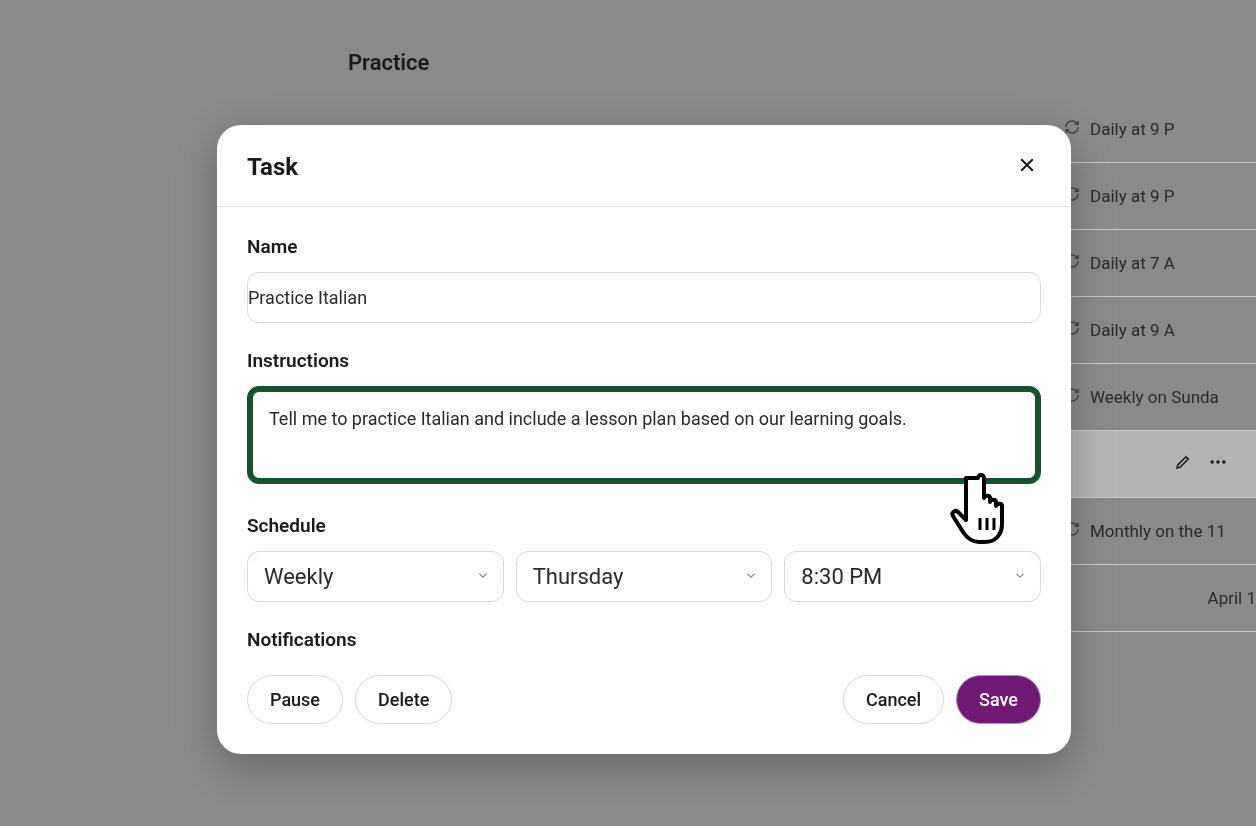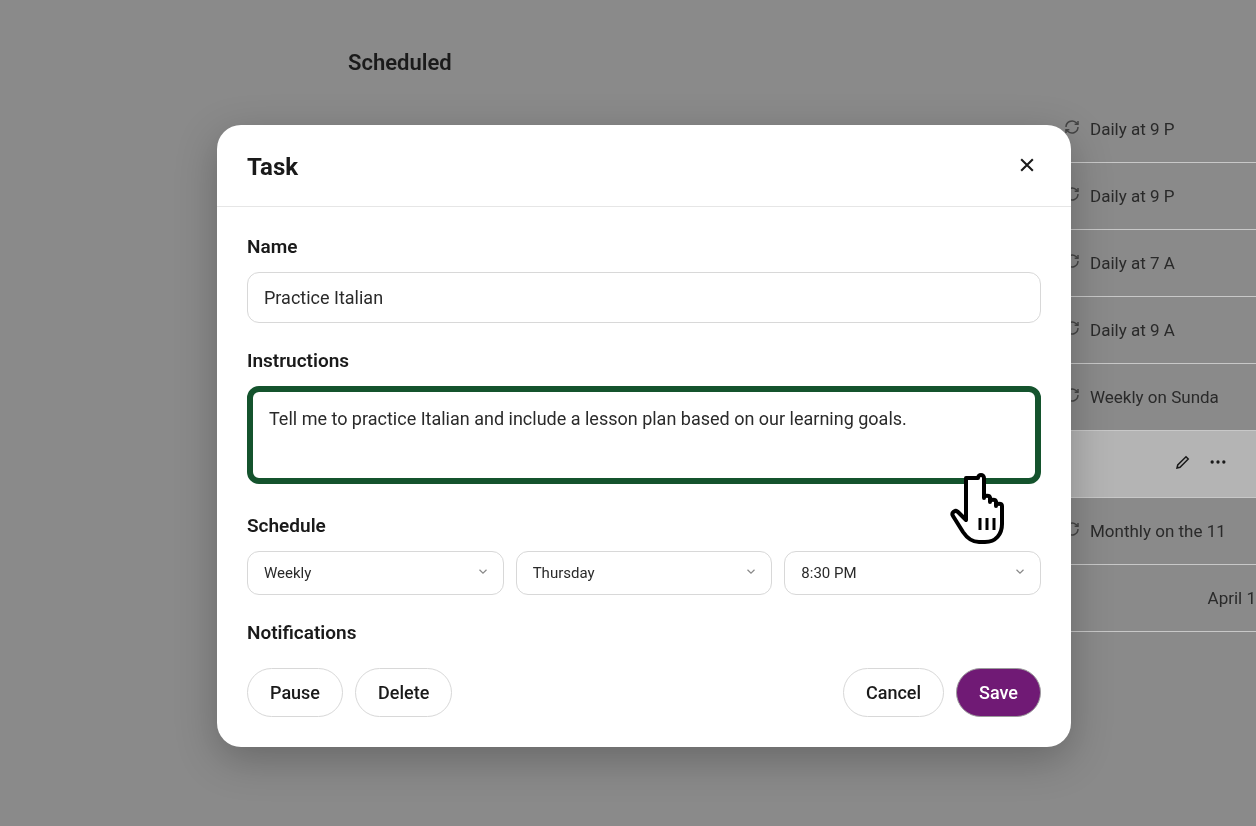--- a/index.html
+++ b/index.html
@@ -114,21 +114,21 @@
       font-size: 19px;
       font-weight: 600;
       color: #1a1a1a;
       margin-bottom: 14px;
       display: block;
     }
     .text-input {
       width: 100%;
       border: 1px solid #d8d8d8;
       border-radius: 12px;
-      padding: 14px 16px;
+      padding: 14px 0;
       font-size: 18px;
       color: #2a2a2a;
       font-family: inherit;
       outline: none;
     }
     .textarea-input {
       width: 100%;
       border: 6px solid #14532d;
       border-radius: 12px;
       padding: 14px 16px;
@@ -146,21 +146,21 @@
     }
     .select-wrap {
       position: relative;
       flex: 1;
     }
     .select-input {
       width: 100%;
       border: 1px solid #d8d8d8;
       border-radius: 12px;
       padding: 12px 40px 12px 16px;
-      font-size: 15px;
+      font-size: 22px;
       color: #2a2a2a;
       font-family: inherit;
       outline: none;
       background: #fff;
       cursor: pointer;
       appearance: none;
       text-align: left;
     }
     .select-chevron {
       position: absolute;
@@ -210,21 +210,21 @@
     }
     .cursor-hand svg {
       width: 70px;
       height: 80px;
     }
   </style>
 </head>
 <body>
 
 <div class="background-layer">
-  <div class="page-title">Scheduled</div>
+  <div class="page-title">Practice</div>
 
   <div class="schedule-list">
     <div class="schedule-row">
       <span class="refresh-icon">
         <svg viewBox="0 0 24 24" fill="none" stroke="#444" stroke-width="2.2">
             <path d="M3 12a9 9 0 0 1 15-6.7L21 8"></path>
             <path d="M21 3v5h-5"></path>
             <path d="M21 12a9 9 0 0 1-15 6.7L3 16"></path>
             <path d="M3 21v-5h5"></path>
           </svg>

